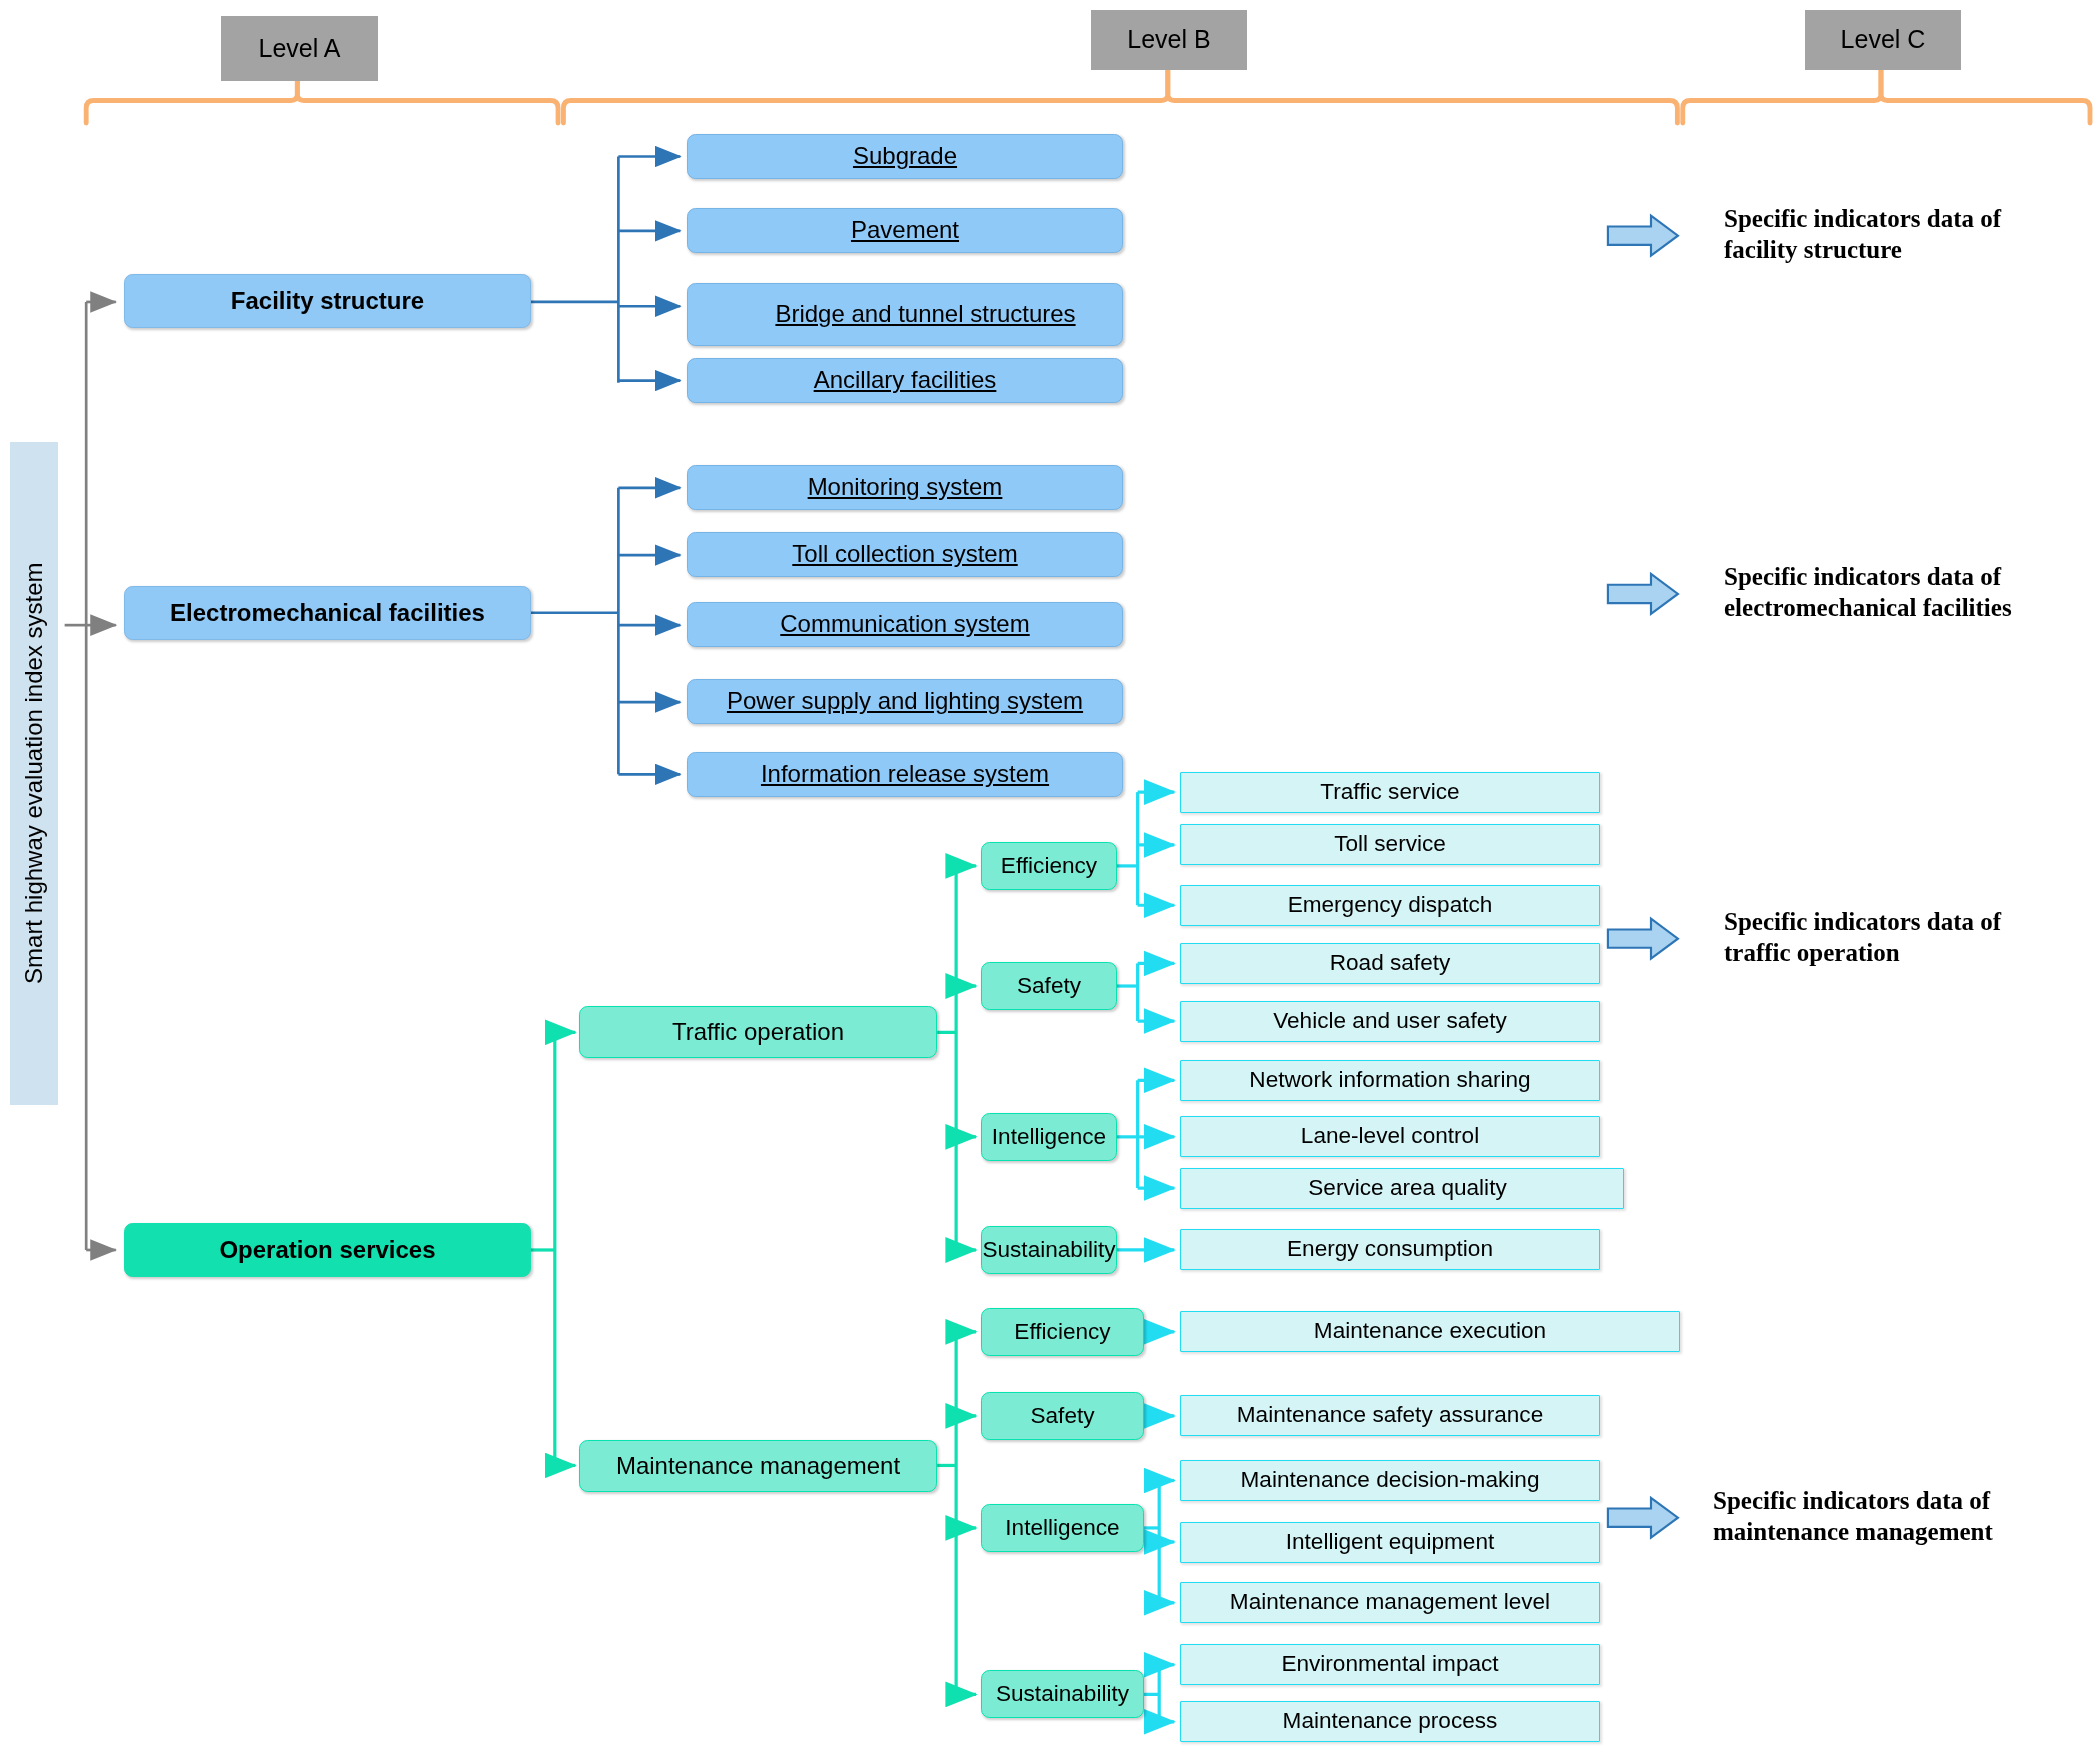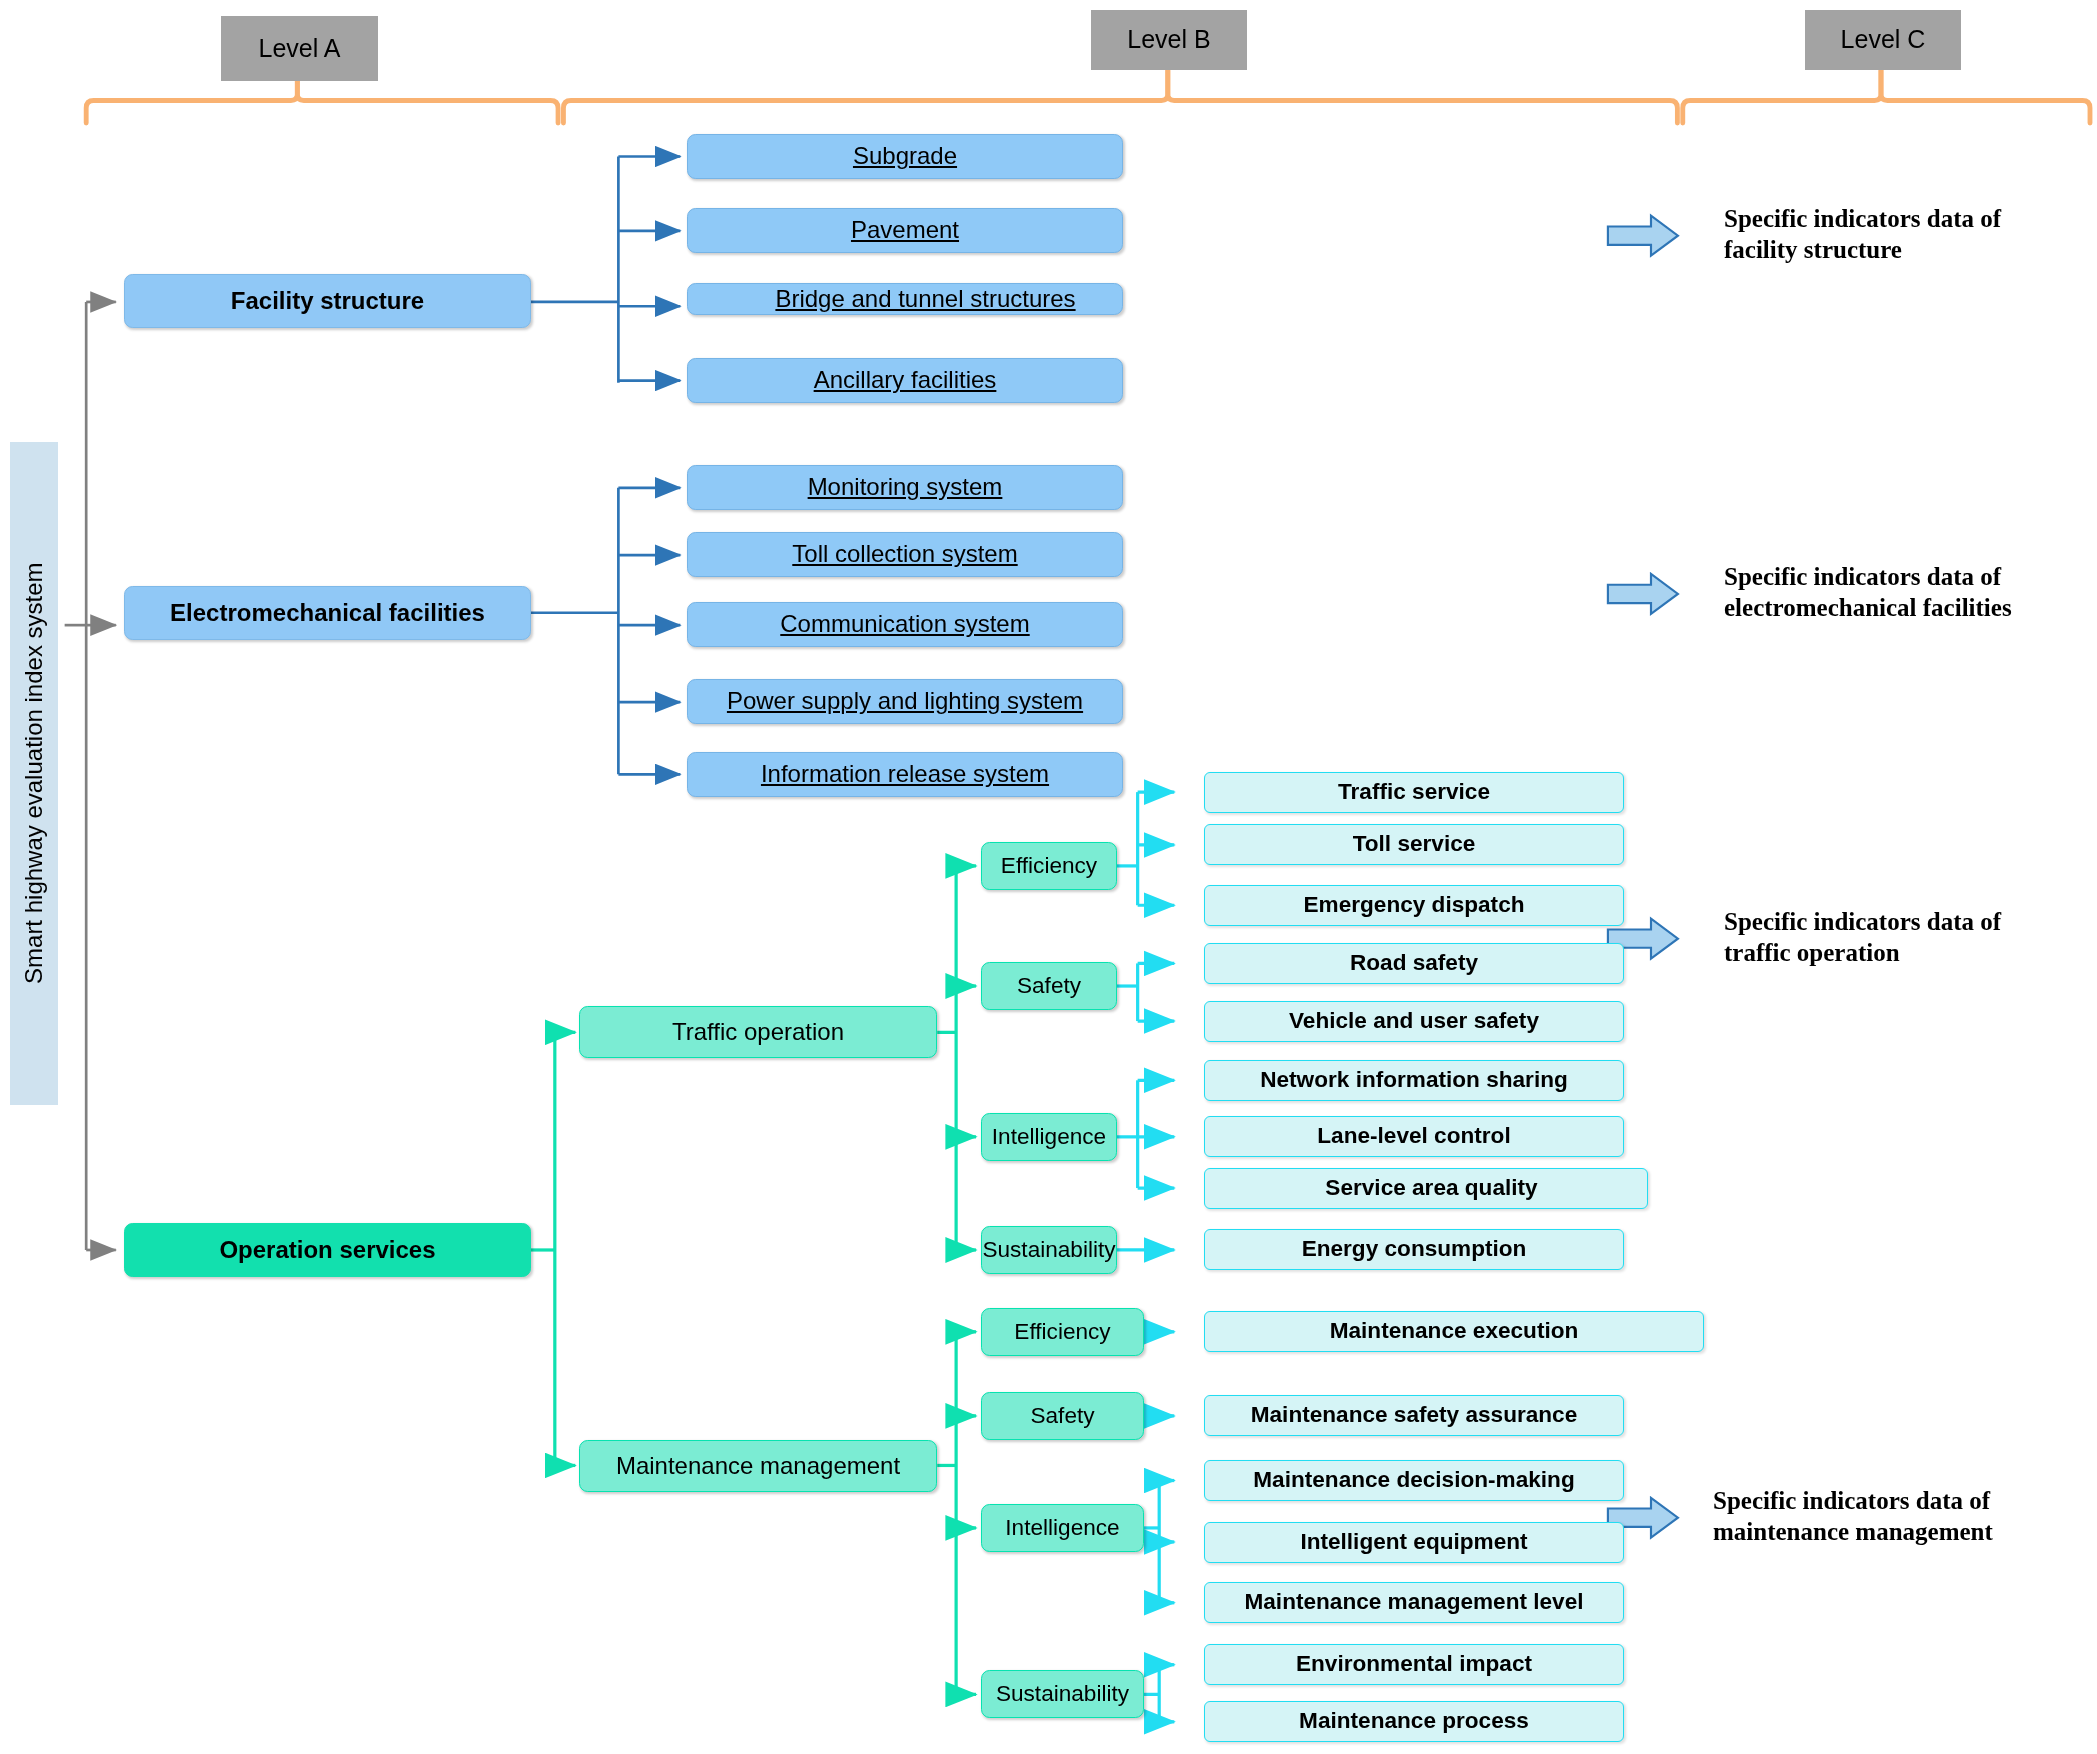--- a/index.html
+++ b/index.html
@@ -34,23 +34,23 @@
   
   .b-teal{background:#7BECD3;border:1.1px solid #07E3B0;border-radius:8.6px;
           font-size:22.6px;font-weight:400;
           box-shadow:1.1px 1.6px 2.7px rgba(0,0,0,.20);}
   
   .b-teal2{background:#7BECD3;border:1.1px solid #07E3B0;border-radius:8.6px;
            font-size:24px;font-weight:400;
            box-shadow:1.1px 1.6px 2.7px rgba(0,0,0,.20);}
 
   
-  .c-cyan{background:#D5F4F6;border:1.6px solid #22DDF2;border-radius:6px;
-          font-size:22.6px;font-weight:700;
-          box-shadow:1.1px 1.6px 2.7px rgba(0,0,0,.12);margin-left:24px;}
+  .c-cyan{background:#D5F4F6;border:1.6px solid #22DDF2;border-radius:1px;
+          font-size:22.6px;font-weight:400;
+          box-shadow:1.1px 1.6px 2.7px rgba(0,0,0,.12);}
 
   
   .cap{position:absolute;font-family:"Liberation Serif", serif;font-weight:700;
        font-size:25px;color:#000;line-height:1.22;text-align:left;}
 </style>
 </head>
 <body>
 
 <div id="canvas">
 
@@ -218,21 +218,21 @@
   <div class="box a-green" style="left:124px;top:1223px;width:407px;height:54px;">
     <span>Operation  services</span>
   </div>
 
   <div class="box b-blue" style="left:687px;top:134px;width:436px;height:45px;">
     <span>Subgrade</span>
   </div>
   <div class="box b-blue" style="left:687px;top:208px;width:436px;height:45px;">
     <span>Pavement</span>
   </div>
-  <div class="box b-blue" style="left:687px;top:283px;width:436px;height:32px;padding-left:41px;">
+  <div class="box b-blue" style="left:687px;top:283px;width:436px;height:63px;padding-left:41px;">
     <span>Bridge and tunnel structures</span>
   </div>
   <div class="box b-blue" style="left:687px;top:358px;width:436px;height:45px;">
     <span>Ancillary facilities</span>
   </div>
 
   <div class="box b-blue" style="left:687px;top:465px;width:436px;height:45px;">
     <span>Monitoring system</span>
   </div>
   <div class="box b-blue" style="left:687px;top:532px;width:436px;height:45px;">

